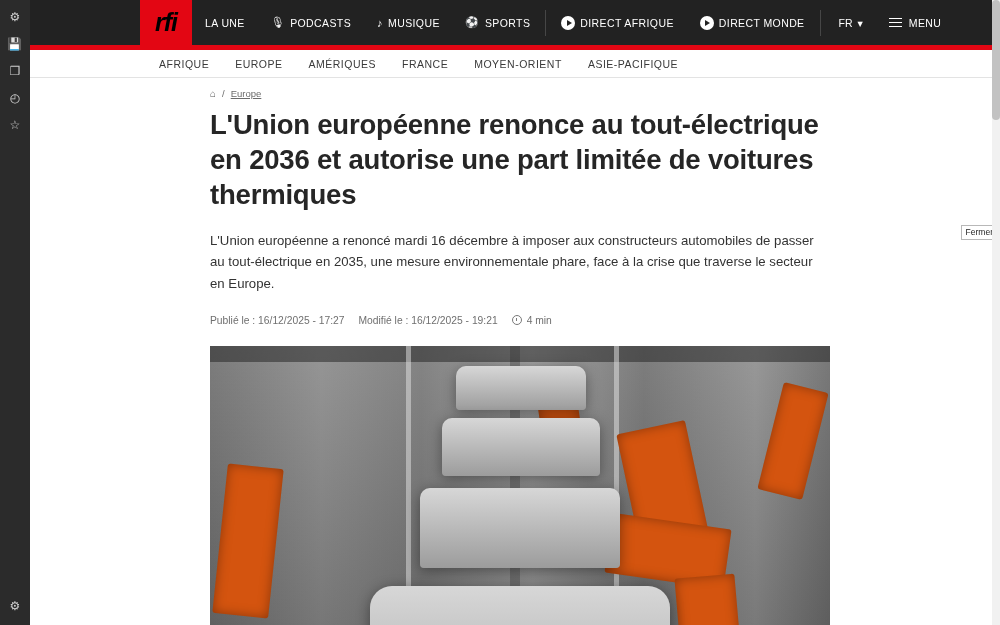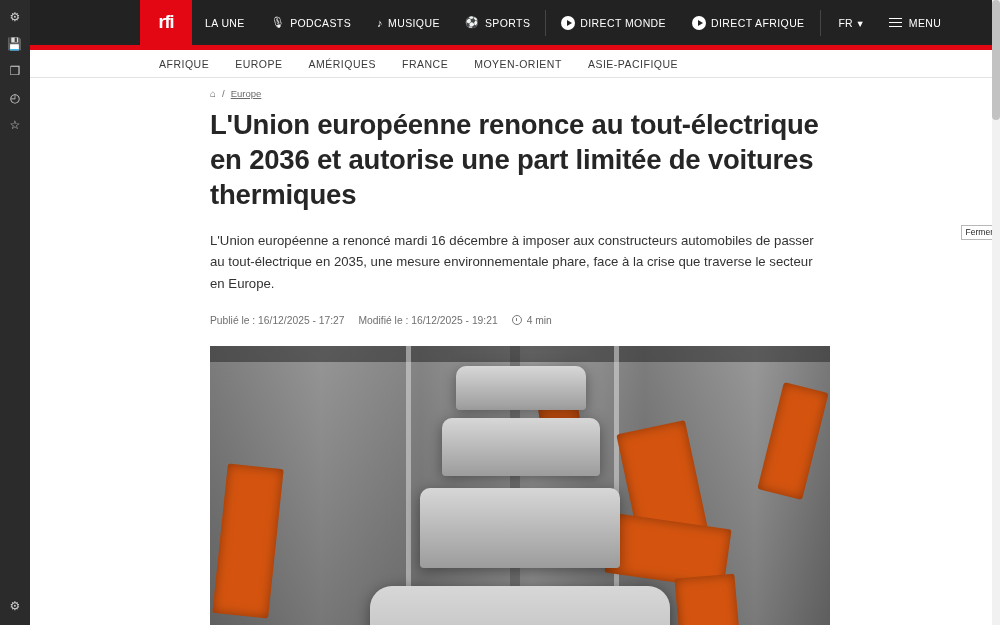--- a/index.html
+++ b/index.html
@@ -39,22 +39,22 @@
     position: relative;
   }
   .logo-box {
     width: 52px; height: 45px;
     background: #e30613;
     display: flex; align-items: center; justify-content: center;
     margin-left: 110px;
     flex: 0 0 52px;
   }
   .logo-text {
-    color: #ffffff; font-weight: bold; 
-    font-size: 18px; letter-spacing: -1px;
+    color: #000000; font-weight: bold; font-style: italic;
+    font-size: 25px; letter-spacing: -1px;
   }
   .nav-main { display: flex; align-items: center; height: 45px; }
   .nav-item {
     color: #ffffff; font-size: 10.5px; letter-spacing: .4px;
     padding: 0 13px; height: 45px; display: flex; align-items: center; gap: 5px;
     white-space: nowrap;
   }
   .nav-item .gl { font-size: 11px; opacity: .95; }
   .sep { width: 1px; height: 26px; background: #464646; margin: 0 2px; }
   .live-dot {
@@ -189,25 +189,25 @@
           <span class="gl">♪</span>
           <span>MUSIQUE</span>
         </div>
         <div class="nav-item">
           <span class="gl">⚽</span>
           <span>SPORTS</span>
         </div>
         <div class="sep"></div>
         <div class="nav-item">
           <span class="live-dot"></span>
+          <span>DIRECT AFRIQUE</span>
+        </div>
+        <div class="nav-item">
+          <span class="live-dot"></span>
           <span>DIRECT MONDE</span>
-        </div>
-        <div class="nav-item">
-          <span class="live-dot"></span>
-          <span>DIRECT AFRIQUE</span>
         </div>
         <div class="sep"></div>
       </div>
       <div class="header-right">
         <div class="lang">
           <span>FR</span>
           <span>▾</span>
         </div>
         <div class="menu-btn">
           <span class="burger">

